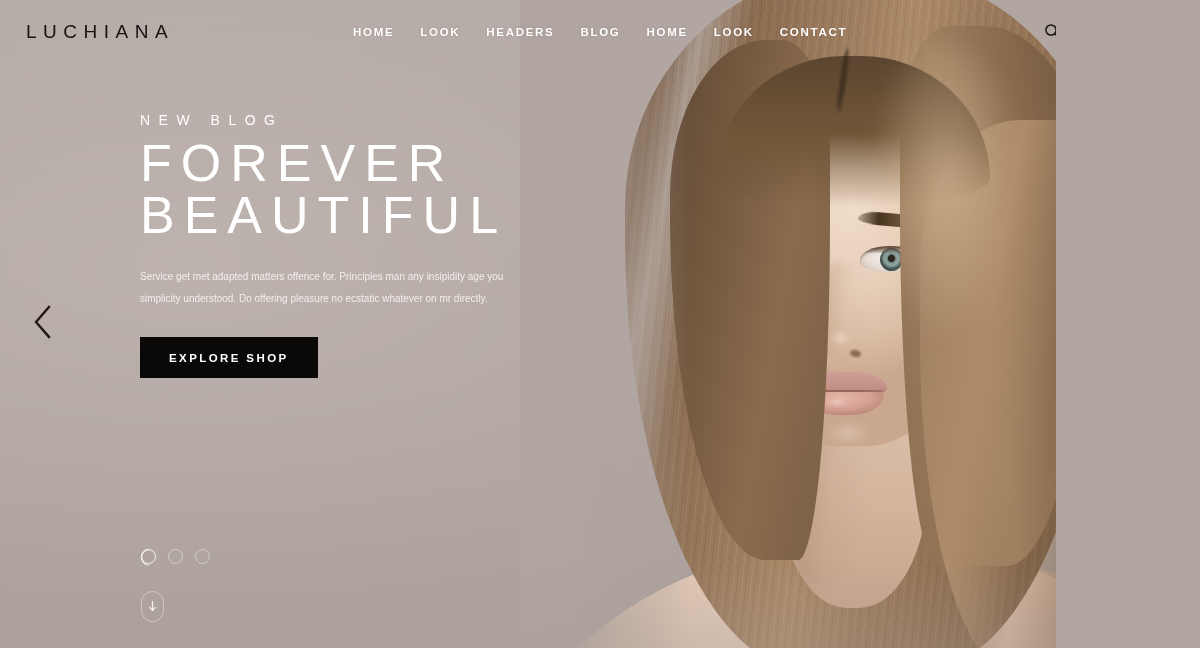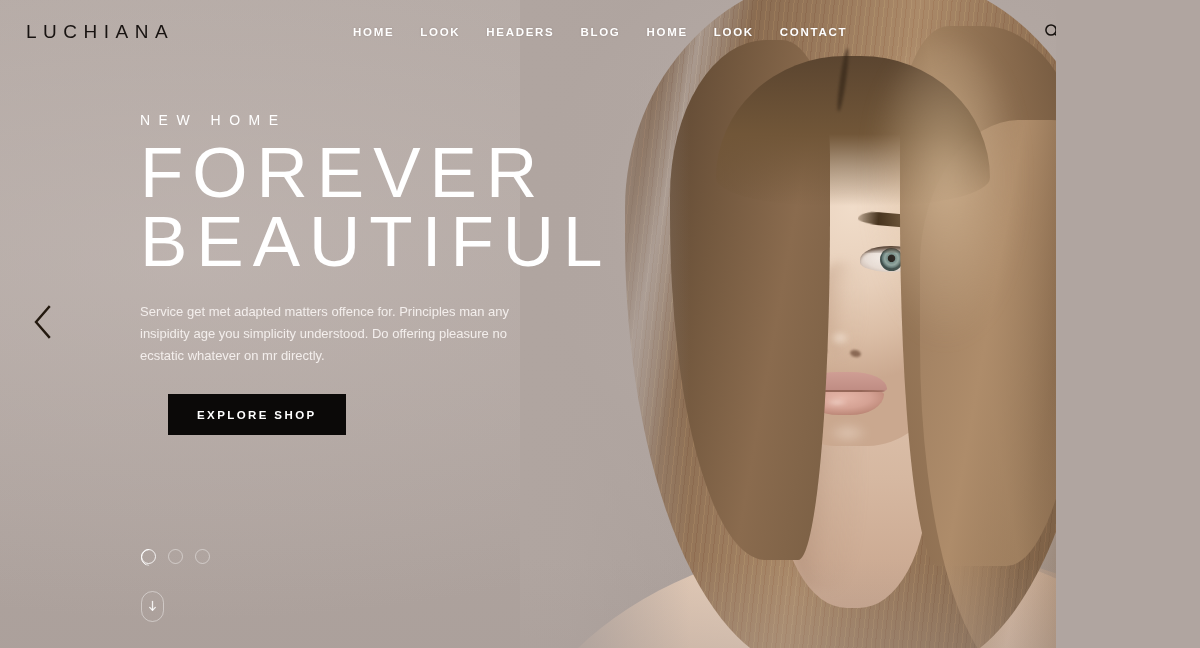--- a/index.html
+++ b/index.html
@@ -377,49 +377,48 @@
   }
   .eyebrow {
     font-size: 14px;
     letter-spacing: 8.5px;
     color: #ffffff;
     font-weight: 400;
     margin-bottom: 12px;
     white-space: nowrap;
   }
   .headline {
-    font-size: 71px;
+    font-size: 52px;
     line-height: 0.92;
     font-weight: 300;
     letter-spacing: 9px;
     color: #ffffff;
     white-space: nowrap;
   }
   .headline .l2 { display: block; margin-top: 4px; }
   .lead {
     margin-top: 26px;
-    font-size: 13px;
+    font-size: 10px;
     line-height: 22px;
     color: #f3eeec;
     width: 380px;
     font-weight: 400;
   }
   .cta {
     display: inline-block;
     margin-top: 27px;
     background: #0b0908;
     color: #ffffff;
     font-size: 11.5px;
     font-weight: bold;
     letter-spacing: 2.4px;
     padding: 15px 29px 14px;
     border: none;
     cursor: pointer;
     font-family: "Liberation Sans", sans-serif;
-    margin-left: 28px;
   }
 
   
   .arrow {
     position: absolute;
     top: 300px;
     width: 44px; height: 44px;
     display: flex;
     align-items: center;
     justify-content: center;
@@ -567,21 +566,21 @@
       <div class="action-icon">
         <svg width="16" height="17" viewBox="0 0 16 17" fill="none">
           <path d="M2.2 5.2h11.6l-.9 10.2H3.1L2.2 5.2z" stroke="currentColor" stroke-width="1.5" stroke-linejoin="round"></path>
           <path d="M5.4 6.4V4.2a2.6 2.6 0 0 1 5.2 0v2.2" stroke="currentColor" stroke-width="1.5" stroke-linecap="round"></path>
         </svg>
       </div>
     </div>
   </div>
 
   <div class="hero">
-    <div class="eyebrow">NEW HOME</div>
+    <div class="eyebrow">NEW BLOG</div>
 
     <h1 class="headline">
       <span class="l1">FOREVER</span>
       <span class="l2">BEAUTIFUL</span>
     </h1>
 
     <p class="lead">Service get met adapted matters offence for. Principles man any insipidity age you simplicity understood. Do offering pleasure no ecstatic whatever on mr directly.</p>
 
     <button class="cta">EXPLORE SHOP</button>
   </div>

